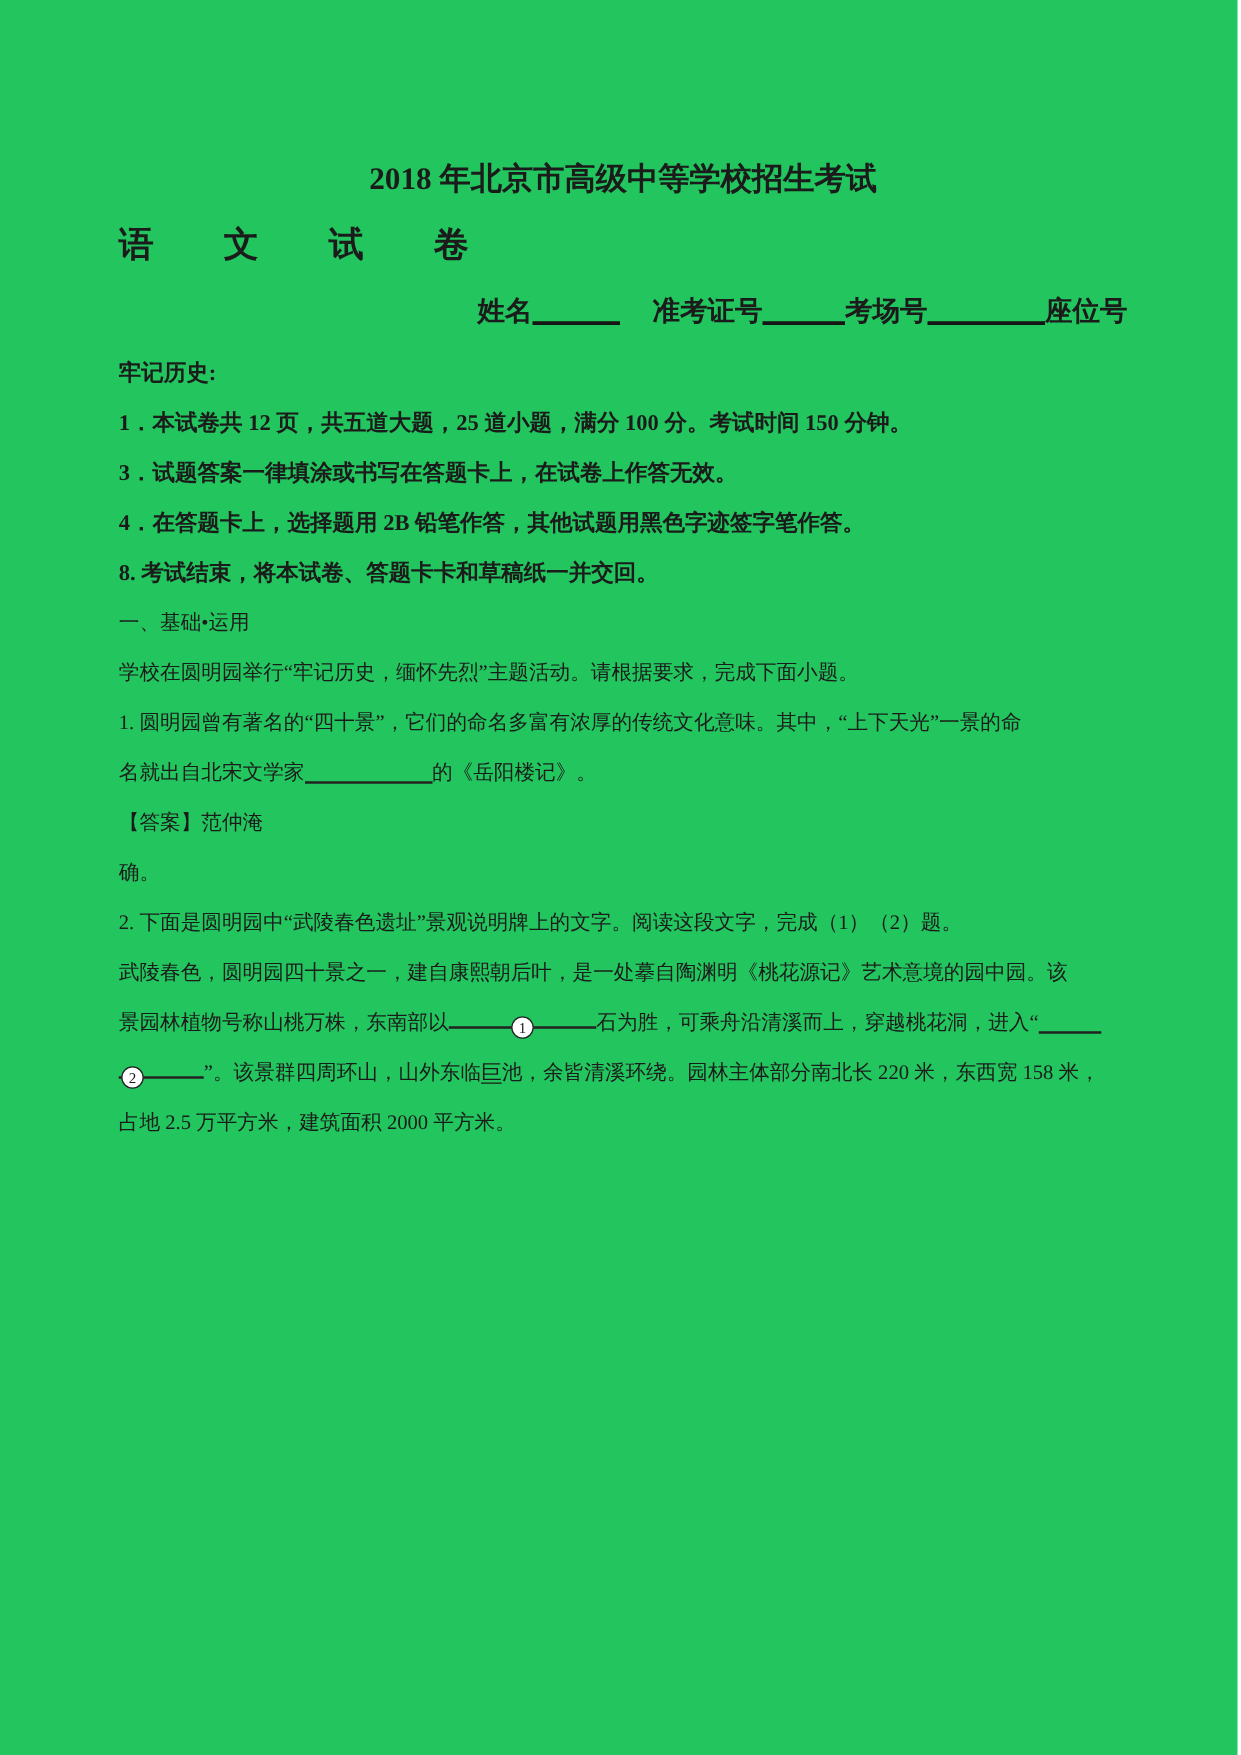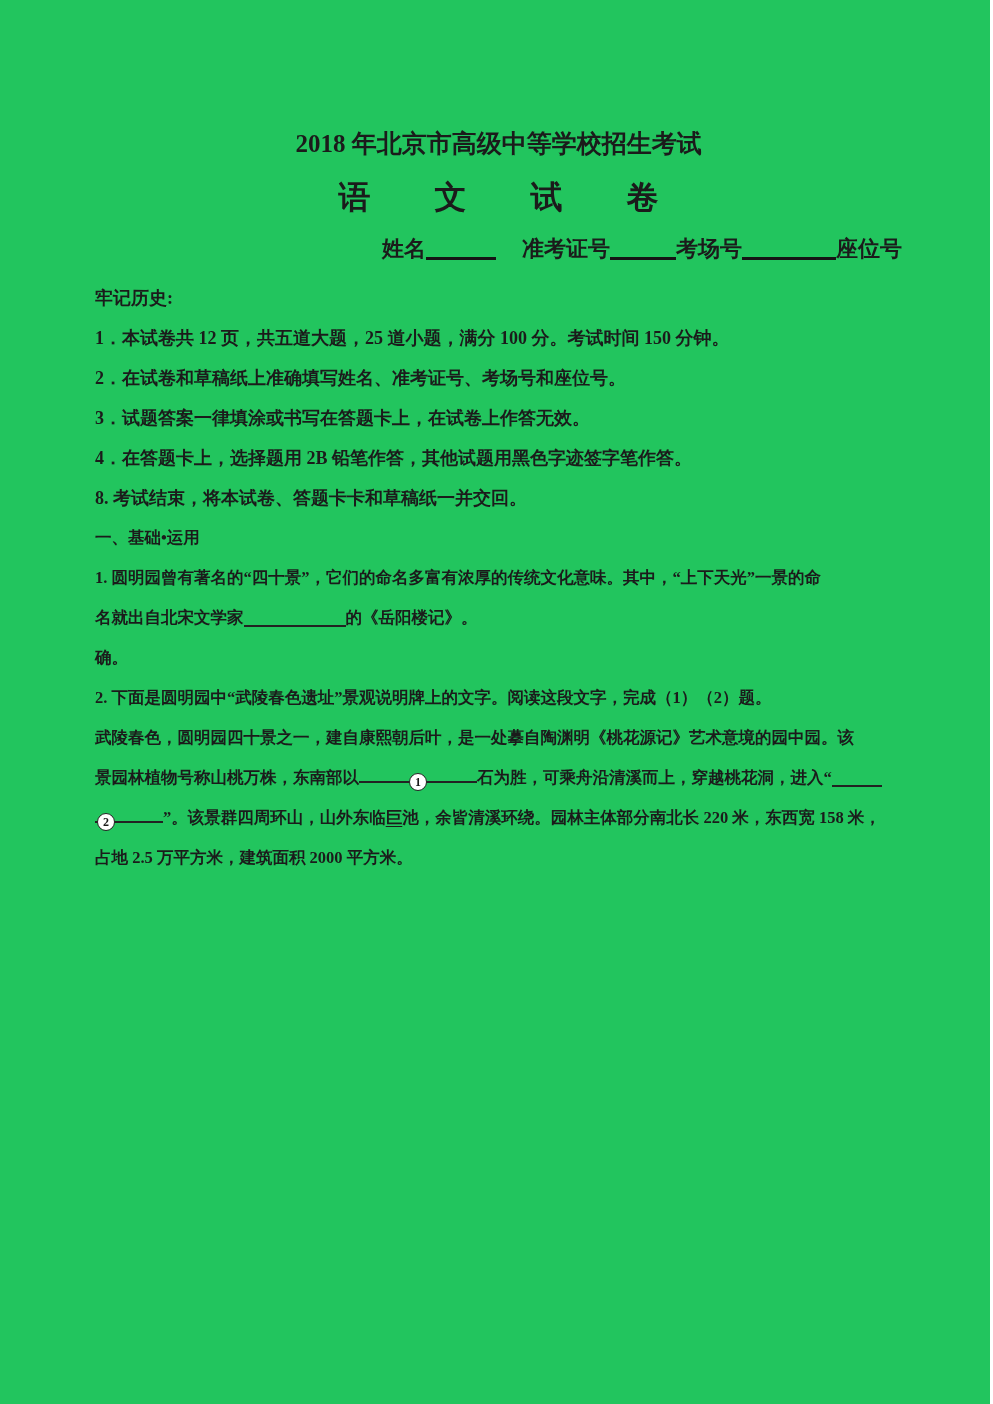--- a/index.html
+++ b/index.html
@@ -2,31 +2,31 @@
 <html><head>
 <meta charset="utf-8">
 <style>
   html,body{margin:0;padding:0;background:#ffffff;}
   .page{
     width:990px;height:1404px;background:#22c55e;color:#1b1b1b;
     font-family:"Liberation Serif","DejaVu Serif",serif;
     box-sizing:border-box;padding:0 88px 0 95px;overflow:hidden;position:relative;
   }
   .exam-title{margin-top:128px;line-height:32px;font-size:25px;font-weight:700;text-align:center;white-space:nowrap;}
-  .subject-title{margin-top:21px;line-height:32px;font-size:32px;font-weight:700;text-align:center;white-space:pre;}
+  .subject-title{margin-top:21px;line-height:32px;font-size:28px;font-weight:700;text-align:left;white-space:pre;}
   .fields{margin-top:22px;line-height:28px;font-size:22px;font-weight:700;text-align:right;padding-left:70px;white-space:nowrap;}
   .fields .gap{display:inline-block;width:26px;}
   .blank-bold{display:inline-block;border-bottom:3px solid #151515;height:22px;vertical-align:-4px;}
   .bb-name{width:70px;}
   .bb-ticket{width:66px;}
   .bb-room{width:94px;}
   .line{height:40px;line-height:40px;white-space:nowrap;}
   .notice{font-size:18px;font-weight:700;}
   .notice-heading{margin-top:15px;}
-  .body-line{font-size:16.5px;font-weight:700;}
+  .body-line{font-size:16.5px;font-weight:400;}
   .blank{display:inline-block;border-bottom:2px solid #222;height:19px;vertical-align:-4px;}
   .blank-q1{width:102px;}
   .blank-circ{width:118px;text-align:center;}
   .blank-circ2{width:66px;text-align:left;padding-left:2px;}
   .blank-end{width:50px;}
   .blank-ans{width:42px;vertical-align:-3px;}
   .circle-num{
     display:inline-block;width:16px;height:16px;line-height:16px;border:1.5px solid #222;
     border-radius:50%;text-align:center;font-size:12px;background:#fff;vertical-align:1px;
     font-family:"Liberation Serif","DejaVu Serif",serif;
@@ -41,32 +41,35 @@
   <div class="exam-title">2018 年北京市高级中等学校招生考试</div>
 
   <div class="subject-title">语　　文　　试　　卷</div>
 
   <div class="fields">
     <span>姓名</span><span class="blank-bold bb-name"></span><span class="gap"></span><span>准考证号</span><span class="blank-bold bb-ticket"></span><span>考场号</span><span class="blank-bold bb-room"></span><span>座位号</span>
   </div>
 
   <div class="line notice notice-heading">牢记历史:</div>
   <div class="line notice">1．本试卷共 12 页，共五道大题，25 道小题，满分 100 分。考试时间 150 分钟。</div>
-  <div class="line notice">2．在试卷和草稿纸上准确填写姓名、准考证号、考场号和座位号。</div>
   <div class="line notice">3．试题答案一律填涂或书写在答题卡上，在试卷上作答无效。</div>
   <div class="line notice">4．在答题卡上，选择题用 2B 铅笔作答，其他试题用黑色字迹签字笔作答。</div>
   <div class="line notice">8. 考试结束，将本试卷、答题卡卡和草稿纸一并交回。</div>
 
   <div class="line body-line">一、基础•运用</div>
+  <div class="line body-line">学校在圆明园举行“牢记历史，缅怀先烈”主题活动。请根据要求，完成下面小题。</div>
 
   <div class="line body-line">1. 圆明园曾有著名的“四十景”，它们的命名多富有浓厚的传统文化意味。其中，“上下天光”一景的命</div>
   <div class="line body-line">
     <span>名就出自北宋文学家</span><span class="blank blank-q1"></span><span>的《岳阳楼记》。</span>
   </div>
 
+  <div class="line body-line">
+    <span>【答案】</span><span>范仲淹</span>
+  </div>
   <div class="line body-line">确。</div>
 
   <div class="line body-line">2. 下面是圆明园中“武陵春色遗址”景观说明牌上的文字。阅读这段文字，完成（1）（2）题。</div>
 
   <div class="line body-line">武陵春色，圆明园四十景之一，建自康熙朝后叶，是一处摹自陶渊明《桃花源记》艺术意境的园中园。该</div>
   <div class="line body-line">
     <span>景园林植物号称山桃万株，东南部以</span><span class="blank blank-circ"><span class="circle-num">1</span></span><span>石为胜，可乘舟沿清溪而上，穿越桃花洞，进入“</span><span class="blank blank-end"></span>
   </div>
   <div class="line body-line">
     <span class="blank blank-circ2"><span class="circle-num">2</span></span><span>”。该景群四周环山，山外东临</span><span class="u-char">巨</span><span>池，余皆清溪环绕。园林主体部分南北长 220 米，东西宽 158 米，</span>

